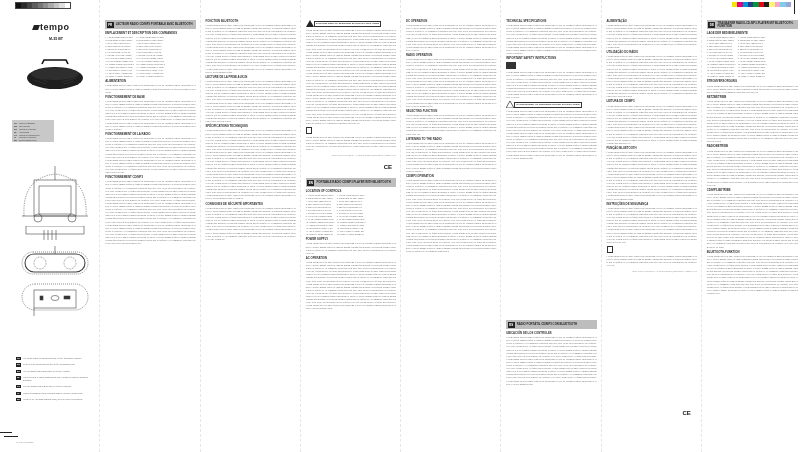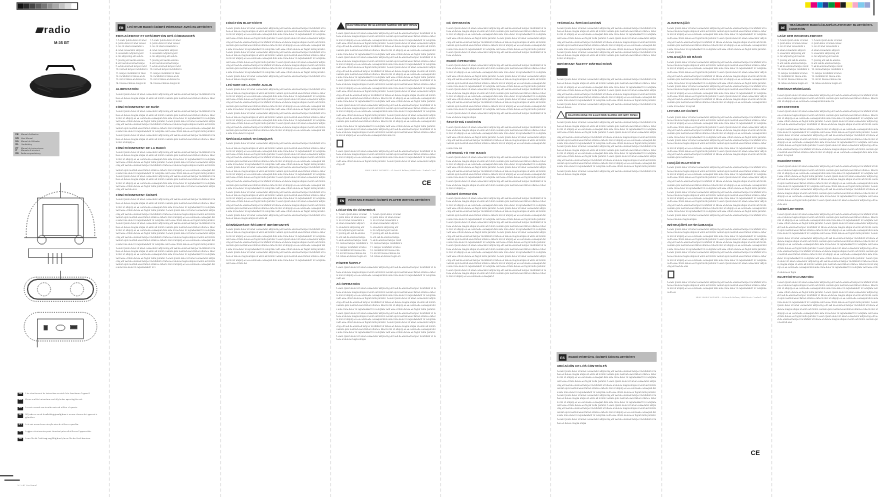--- a/index.html
+++ b/index.html
@@ -52,21 +52,21 @@
         <span style="background: rgb(42, 42, 42);"></span>
         <span style="background: rgb(68, 68, 68);"></span>
         <span style="background: rgb(94, 94, 94);"></span>
         <span style="background: rgb(119, 119, 119);"></span>
         <span style="background: rgb(145, 145, 145);"></span>
         <span style="background: rgb(170, 170, 170);"></span>
         <span style="background: rgb(196, 196, 196);"></span>
         <span style="background: rgb(222, 222, 222);"></span>
         <span style="background: rgb(255, 255, 255);"></span>
       </div>
-    <div class="brand"><span class="logo-mark"></span><span>radio</span></div>
+    <div class="brand"><span class="logo-mark"></span><span>tempo</span></div>
     <div class="model">M-35 BT</div>
     <svg class="boombox" viewBox="0 0 58 32">
       <path d="M16 6 L18 2 L40 2 L42 6" stroke="#111" stroke-width="1.6" fill="none"></path>
       <ellipse cx="29" cy="20" rx="28" ry="11" fill="#1e1e1e"></ellipse>
       <ellipse cx="29" cy="16" rx="24" ry="6" fill="#2e2e2e"></ellipse>
       <g stroke="#444" stroke-width="0.4">
         <line x1="8" y1="22" x2="20" y2="26"></line>
           <line x1="10" y1="19" x2="22" y2="24"></line>
         <line x1="36" y1="24" x2="50" y2="20"></line>
           <line x1="38" y1="26" x2="48" y2="23"></line>

